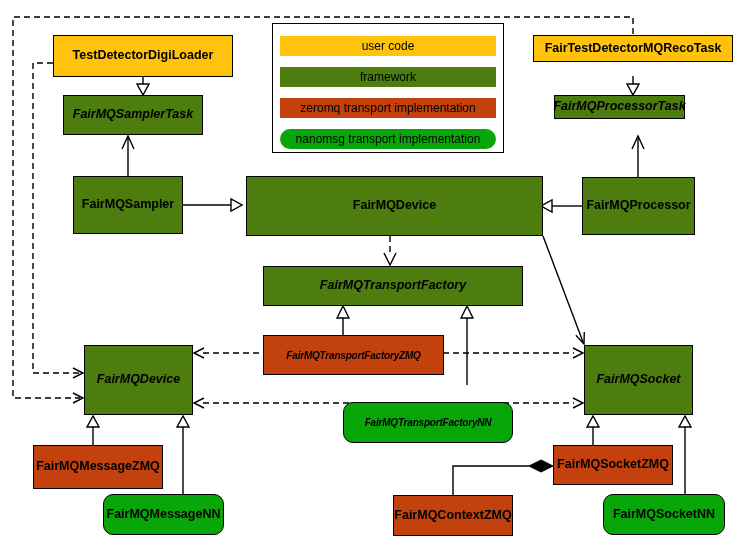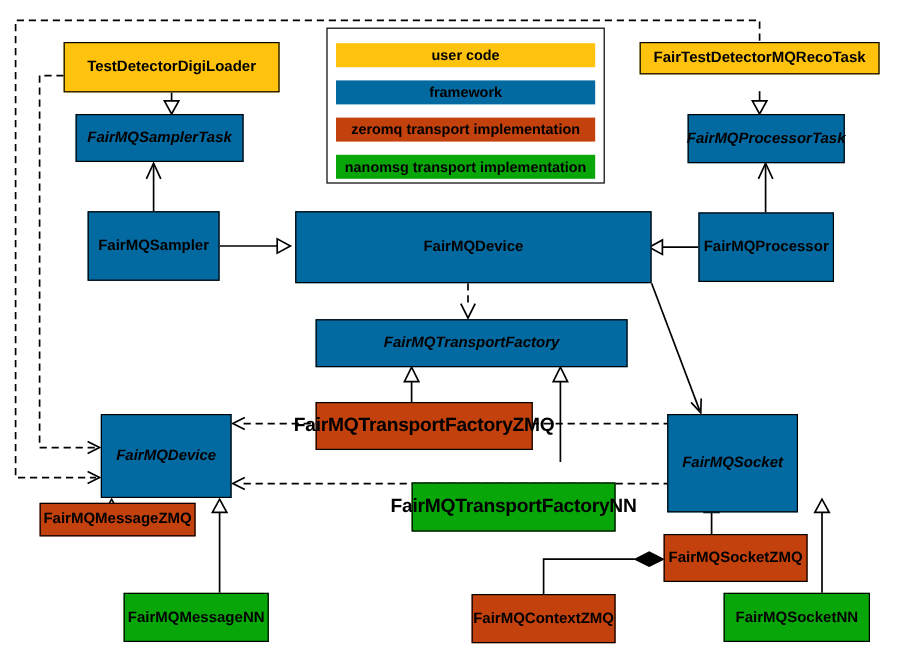--- a/index.html
+++ b/index.html
@@ -7,30 +7,30 @@
          font-family:"Liberation Sans","DejaVu Sans",sans-serif;overflow:hidden;}
   svg.edges{position:absolute;left:0;top:0;z-index:1;}
   svg.edges line, svg.edges polyline{stroke:#000;stroke-width:1.4;fill:none;}
   svg.edges .dash{stroke-dasharray:6 4;}
   svg.edges .tri{fill:#fff;stroke:#000;stroke-width:1.4;}
   svg.edges .dia{fill:#000;stroke:#000;stroke-width:1;}
   .node{position:absolute;z-index:2;box-sizing:border-box;border:1.5px solid #000;
         display:flex;align-items:center;justify-content:center;text-align:center;
         font-weight:bold;font-size:12.5px;color:#000;line-height:1.1;}
   .abstract{font-style:italic;}
-  .small{font-size:16px;letter-spacing:-0.2px;}
+  .small{font-size:10px;letter-spacing:-0.2px;font-style:italic;}
   .c-user{background:#FFC20D;}
-  .c-fw{background:#0369a1;}
+  .c-fw{background:#4d7c0f;}
   .c-zmq{background:#c2410c;}
-  .c-nn{background:#09A609;}
+  .c-nn{background:#09A609;border-radius:10px;}
   .legend{position:absolute;z-index:2;left:272px;top:23px;width:232px;height:130px;
           box-sizing:border-box;border:1.5px solid #000;background:#fff;}
   .legend .bar{position:absolute;left:7px;width:216px;height:20px;
                display:flex;align-items:center;justify-content:center;
-               font-size:12px;font-weight:bold;color:#000;}
+               font-size:12px;font-weight:normal;color:#000;}
 </style>
 </head>
 <body>
 
 <div class="stage">
 
   <svg class="edges" width="748" height="549">
 
     <g>
       <line x1="143" y1="77" x2="143" y2="84"></line>
@@ -126,34 +126,34 @@
     <div class="bar c-user" style="top:12px">user code</div>
     <div class="bar c-fw" style="top:43px">framework</div>
     <div class="bar c-zmq" style="top:74px">zeromq transport implementation</div>
     <div class="bar c-nn" style="top:105px">nanomsg transport implementation</div>
   </div>
 
   <div class="node c-user" style="left:53px;top:35px;width:180px;height:42px">TestDetectorDigiLoader</div>
   <div class="node c-user" style="left:533px;top:35px;width:200px;height:27px">FairTestDetectorMQRecoTask</div>
 
   <div class="node c-fw abstract" style="left:63px;top:95px;width:140px;height:40px">FairMQSamplerTask</div>
-  <div class="node c-fw abstract" style="left:573px;top:95px;width:131px;height:41px">FairMQProcessorTask</div>
+  <div class="node c-fw abstract" style="left:554px;top:95px;width:131px;height:24px">FairMQProcessorTask</div>
 
   <div class="node c-fw" style="left:73px;top:176px;width:110px;height:58px">FairMQSampler</div>
   <div class="node c-fw" style="left:246px;top:176px;width:297px;height:60px">FairMQDevice</div>
   <div class="node c-fw" style="left:582px;top:177px;width:113px;height:58px">FairMQProcessor</div>
 
   <div class="node c-fw abstract" style="left:263px;top:266px;width:260px;height:40px">FairMQTransportFactory</div>
 
   <div class="node c-zmq small" style="left:263px;top:335px;width:181px;height:40px">FairMQTransportFactoryZMQ</div>
   <div class="node c-nn small" style="left:343px;top:402px;width:170px;height:41px">FairMQTransportFactoryNN</div>
 
   <div class="node c-fw abstract" style="left:84px;top:345px;width:109px;height:70px">FairMQDevice</div>
-  <div class="node c-fw abstract" style="left:556px;top:345px;width:109px;height:82px">FairMQSocket</div>
+  <div class="node c-fw abstract" style="left:584px;top:345px;width:109px;height:70px">FairMQSocket</div>
 
-  <div class="node c-zmq" style="left:33px;top:419px;width:130px;height:28px">FairMQMessageZMQ</div>
+  <div class="node c-zmq" style="left:33px;top:445px;width:130px;height:44px">FairMQMessageZMQ</div>
   <div class="node c-nn" style="left:103px;top:494px;width:121px;height:41px">FairMQMessageNN</div>
 
   <div class="node c-zmq" style="left:393px;top:495px;width:120px;height:41px">FairMQContextZMQ</div>
   <div class="node c-zmq" style="left:553px;top:445px;width:120px;height:40px">FairMQSocketZMQ</div>
   <div class="node c-nn" style="left:603px;top:494px;width:122px;height:41px">FairMQSocketNN</div>
 
 </div>
 
 </body></html>

